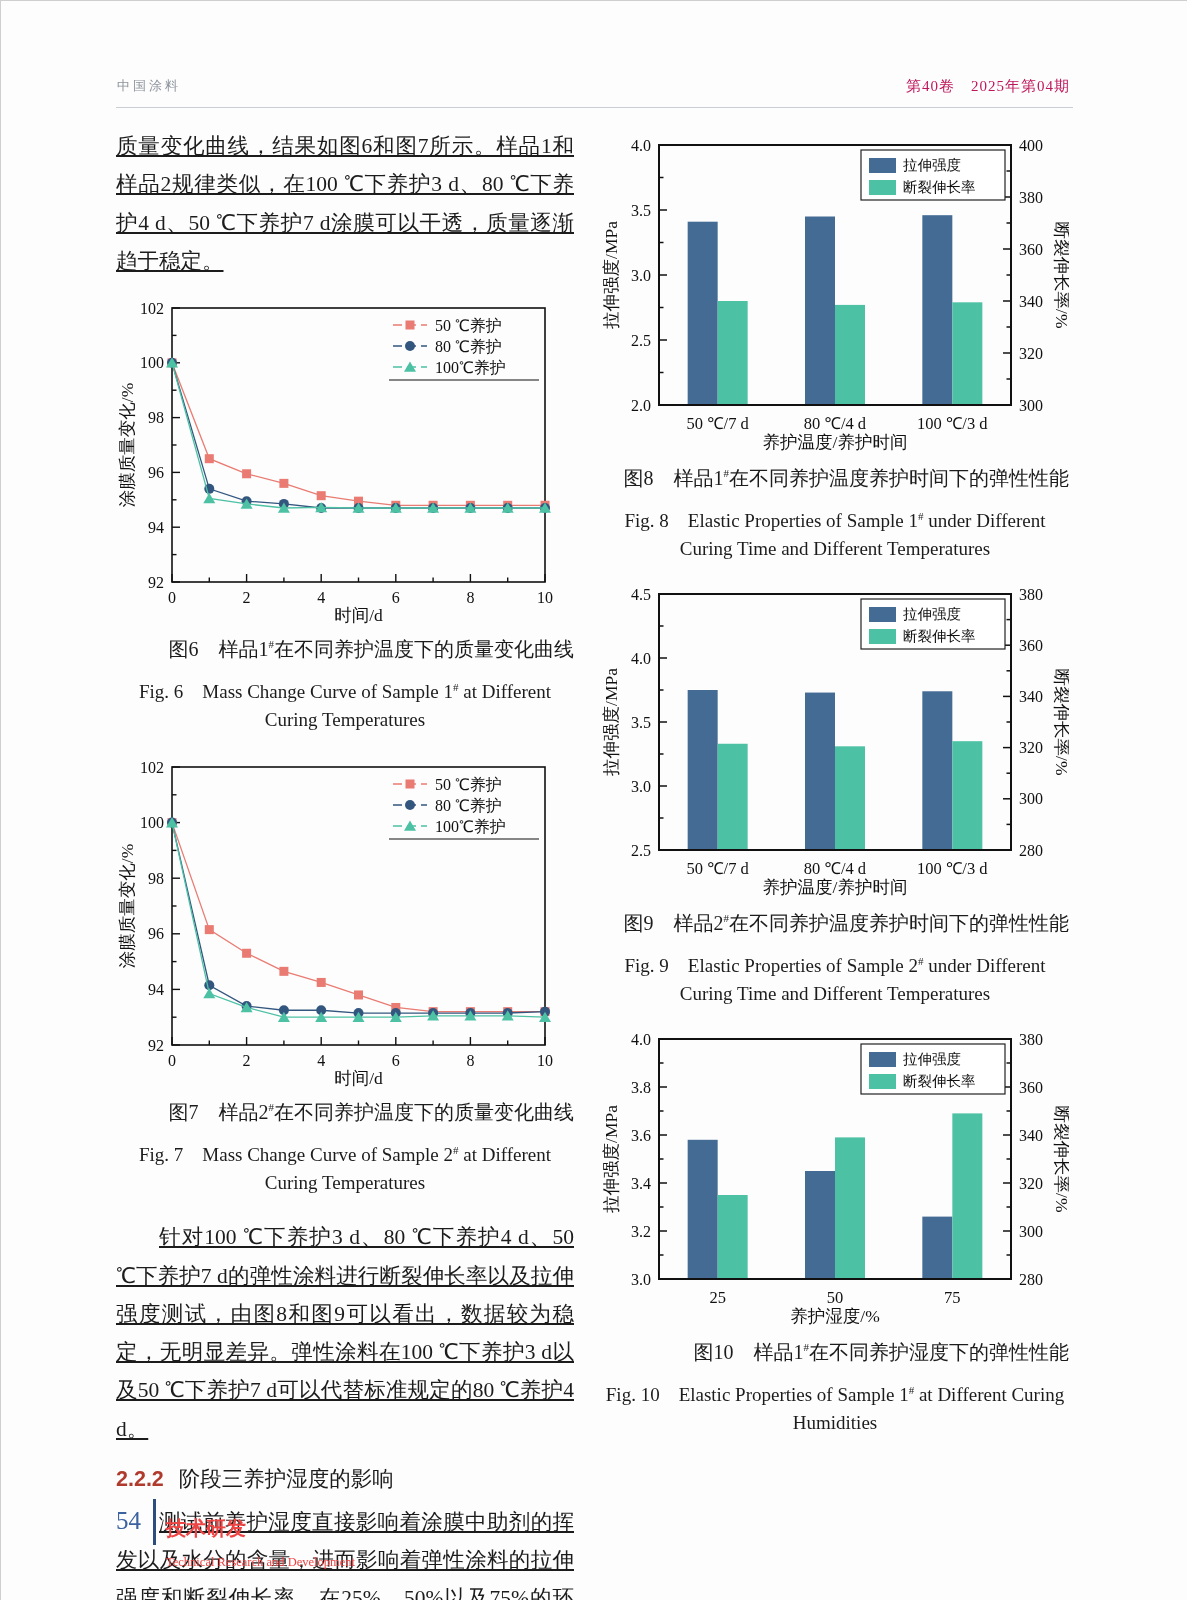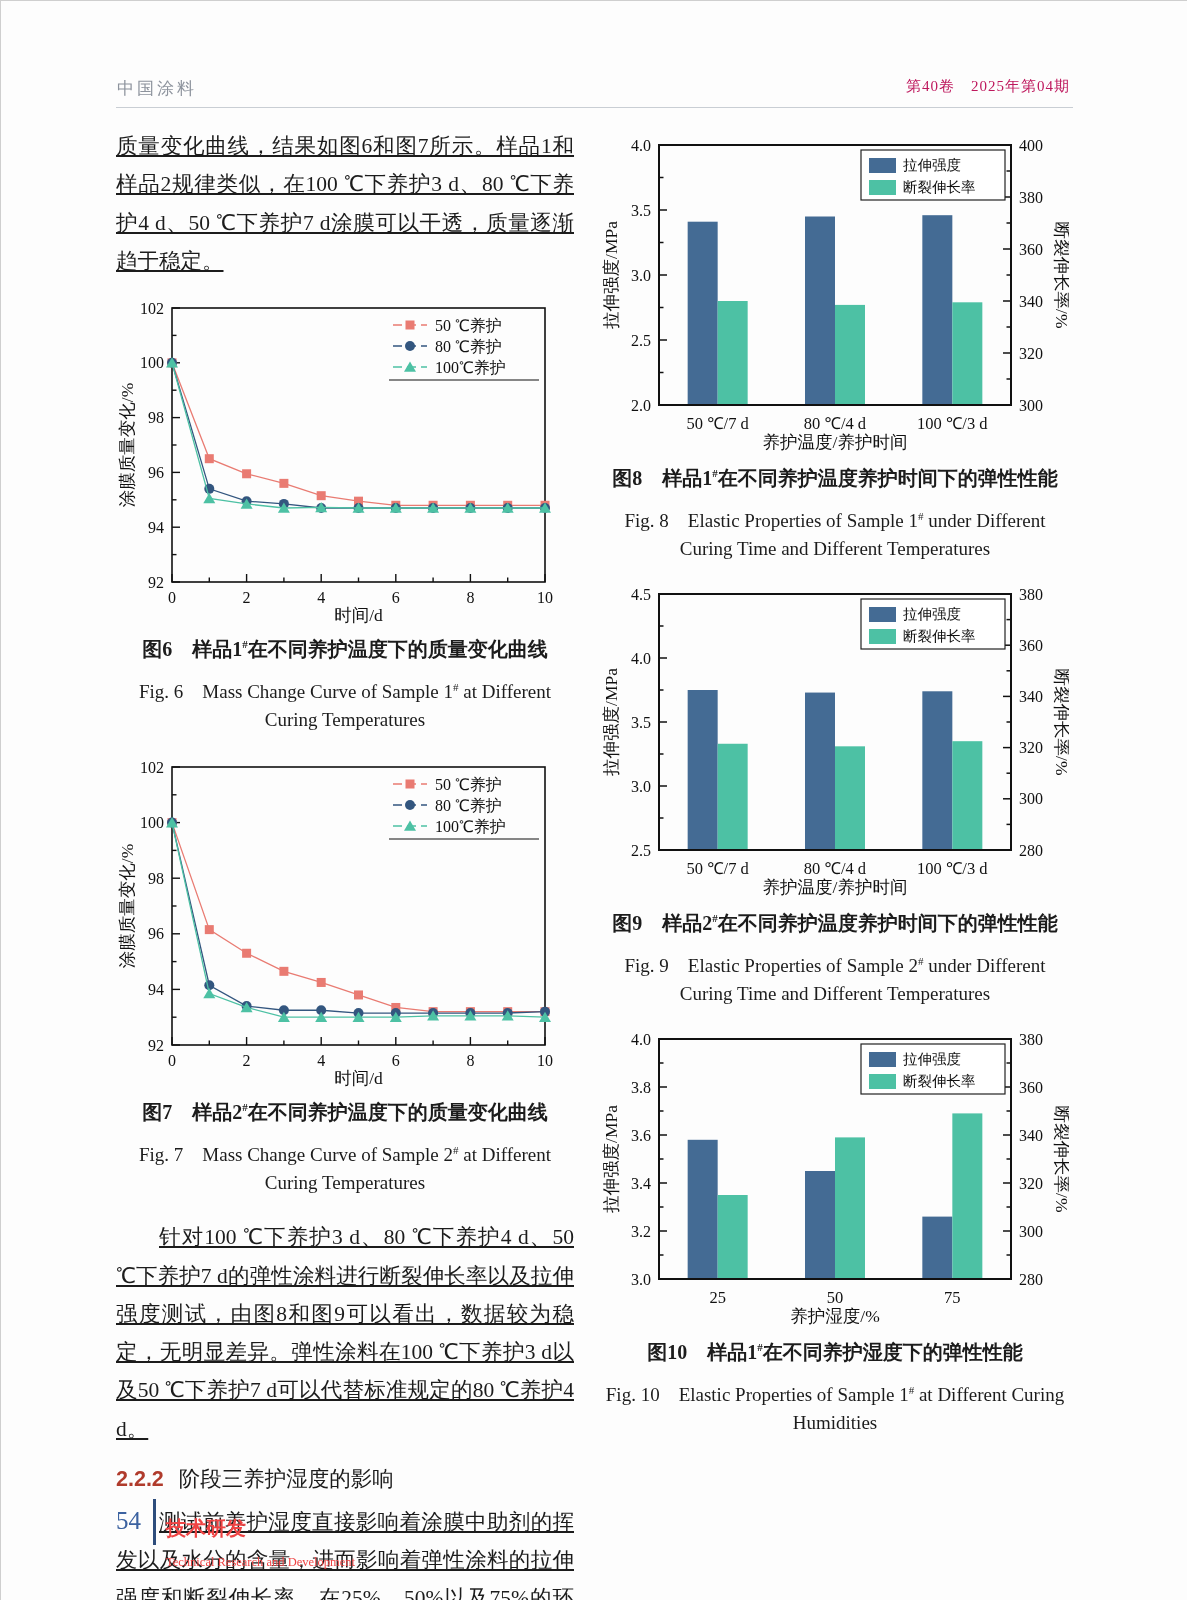--- a/index.html
+++ b/index.html
@@ -1,29 +1,29 @@
 <!DOCTYPE html>
 <html><head>
 <meta charset="utf-8">
 <style>
   html,body{margin:0;padding:0;background:#e9e9e9;}
   .page{position:relative;width:1187px;height:1600px;margin:0 auto;background:#fdfdfd;
         border:1px solid #cfcfcf;font-family:"Liberation Serif",serif;color:#1c1c1c;overflow:hidden;}
   
-  .hdr-left{position:absolute;left:116px;top:76px;font-size:17px;color:#8d939d;letter-spacing:3px;}
+  .hdr-left{position:absolute;left:116px;top:76px;font-size:13px;color:#8d939d;letter-spacing:3px;}
   .hdr-right{position:absolute;right:118px;top:76px;font-size:15px;color:#be185d;letter-spacing:1px;}
   .hdr-rule{position:absolute;left:115px;right:115px;top:106px;height:1px;background:#c9ced4;}
   
   .col-left{position:absolute;left:115px;top:126px;width:458px;}
   .col-right{position:absolute;left:600px;top:126px;width:468px;}
   .body-text{font-size:21.5px;line-height:1.78;text-align:justify;margin:0 0 16px 0;text-decoration:underline;}
   .indent{text-indent:2em;}
   .figure{margin:0 0 10px 0;}
   .chart{width:100%;}
-  .cap-cn{text-align:center;font-weight:bold;font-size:20px;line-height:1.5;margin-top:2px;}
+  .cap-cn{text-align:right;font-weight:normal;font-size:20px;line-height:1.5;margin-top:2px;}
   .cap-en{text-align:center;font-weight:normal;font-size:19px;line-height:1.45;margin-top:14px;margin-bottom:22px;}
   .cap-cn sup,.cap-en sup{font-size:11px;}
   .sec-head{font-size:21.5px;margin:6px 0 10px 0;}
   .sec-num{color:#b03b2c;font-family:"Liberation Sans",sans-serif;font-weight:bold;margin-right:15px;}
   
   .footer{position:absolute;left:115px;top:1496px;display:flex;align-items:flex-start;}
   .page-num{font-size:25px;color:#3c62a0;margin-top:10px;}
   .foot-bar{width:3px;height:46px;background:#2e4d7c;margin:2px 10px 0 12px;}
   .foot-cn{font-size:20px;font-weight:bold;color:#ef4444;font-family:"Liberation Sans",sans-serif;line-height:1.2;margin-top:19px;}
   .foot-en{font-size:12.5px;color:#ef4444;margin-top:15px;}

